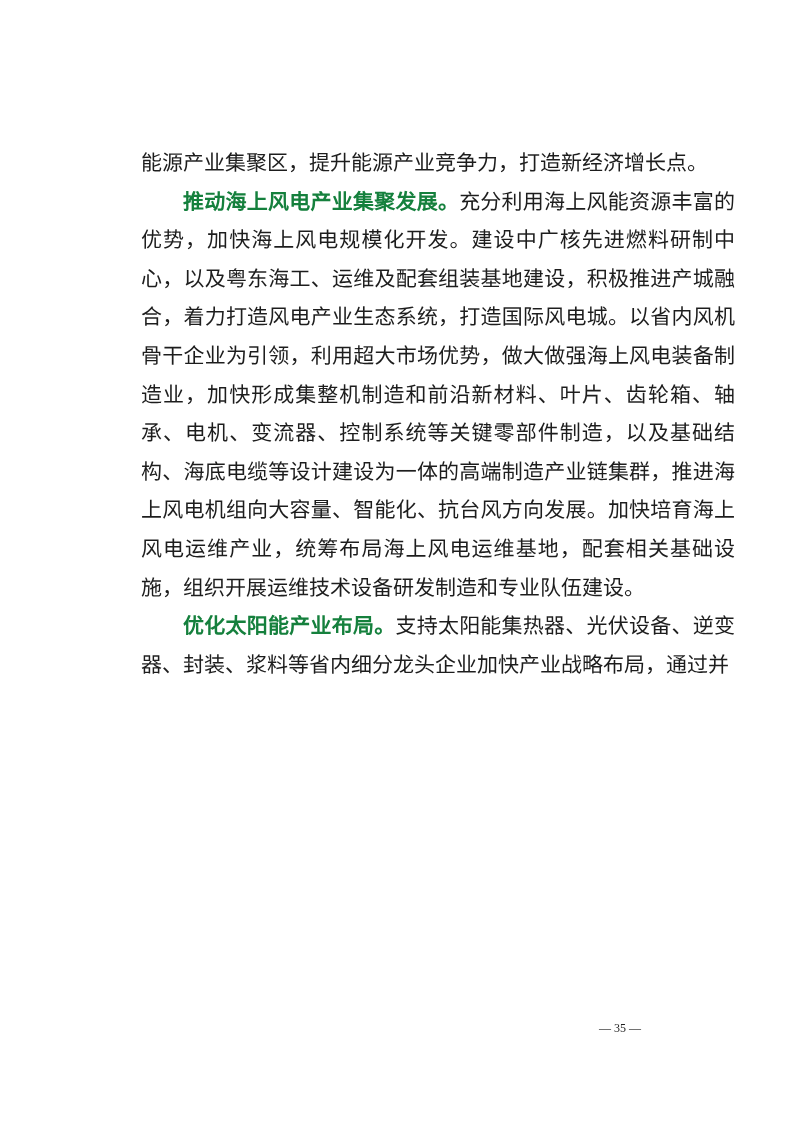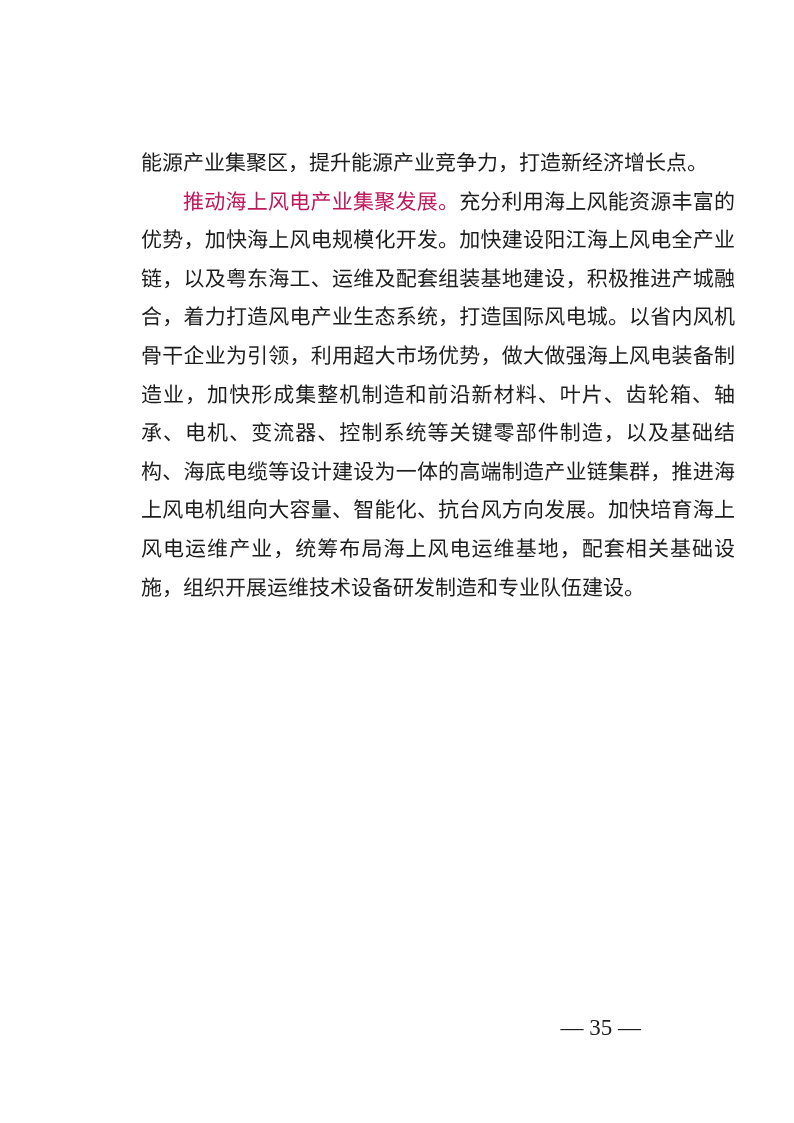--- a/index.html
+++ b/index.html
@@ -44,44 +44,45 @@
   }
   .heading-gap {
     display: inline-block;
     width: 1.1em;
   }
   .para {
     margin: 0;
     text-indent: 2em;
   }
   .lead {
-    font-weight: normal;
-    color: #be185d;
+    font-weight: bold;
+    color: #15803d;
   }
   .footer {
     position: absolute;
     top: 1000px;
     right: 112px;
-    font-size: 23px;
+    font-size: 12px;
     line-height: 24px;
     color: #1d1d1d;
     font-family: "Liberation Serif", "DejaVu Serif", serif;
   }
 </style>
 </head>
 <body>
 
 <div class="page">
   <main class="content">
 
     <p class="continuation">能源产业集聚区，提升能源产业竞争力，打造新经济增长点。</p>
 
 
-    <p class="para"><span class="lead">推动海上风电产业集聚发展。</span><span>充分利用海上风能资源丰富的优势，加快海上风电规模化开发。加快建设阳江海上风电全产业链，以及粤东海工、运维及配套组装基地建设，积极推进产城融合，着力打造风电产业生态系统，打造国际风电城。以省内风机骨干企业为引领，利用超大市场优势，做大做强海上风电装备制造业，加快形成集整机制造和前沿新材料、叶片、齿轮箱、轴承、电机、变流器、控制系统等关键零部件制造，以及基础结构、海底电缆等设计建设为一体的高端制造产业链集群，推进海上风电机组向大容量、智能化、抗台风方向发展。加快培育海上风电运维产业，统筹布局海上风电运维基地，配套相关基础设施，组织开展运维技术设备研发制造和专业队伍建设。</span></p>
+    <p class="para"><span class="lead">推动海上风电产业集聚发展。</span><span>充分利用海上风能资源丰富的优势，加快海上风电规模化开发。建设中广核先进燃料研制中心，以及粤东海工、运维及配套组装基地建设，积极推进产城融合，着力打造风电产业生态系统，打造国际风电城。以省内风机骨干企业为引领，利用超大市场优势，做大做强海上风电装备制造业，加快形成集整机制造和前沿新材料、叶片、齿轮箱、轴承、电机、变流器、控制系统等关键零部件制造，以及基础结构、海底电缆等设计建设为一体的高端制造产业链集群，推进海上风电机组向大容量、智能化、抗台风方向发展。加快培育海上风电运维产业，统筹布局海上风电运维基地，配套相关基础设施，组织开展运维技术设备研发制造和专业队伍建设。</span></p>
 
 
+    <p class="para"><span class="lead">优化太阳能产业布局。</span><span>支持太阳能集热器、光伏设备、逆变器、封装、浆料等省内细分龙头企业加快产业战略布局，通过并</span></p>
 
   </main>
 
   <div class="footer">
     <span>— 35 —</span>
   </div>
 </div>
 
 </body></html>

